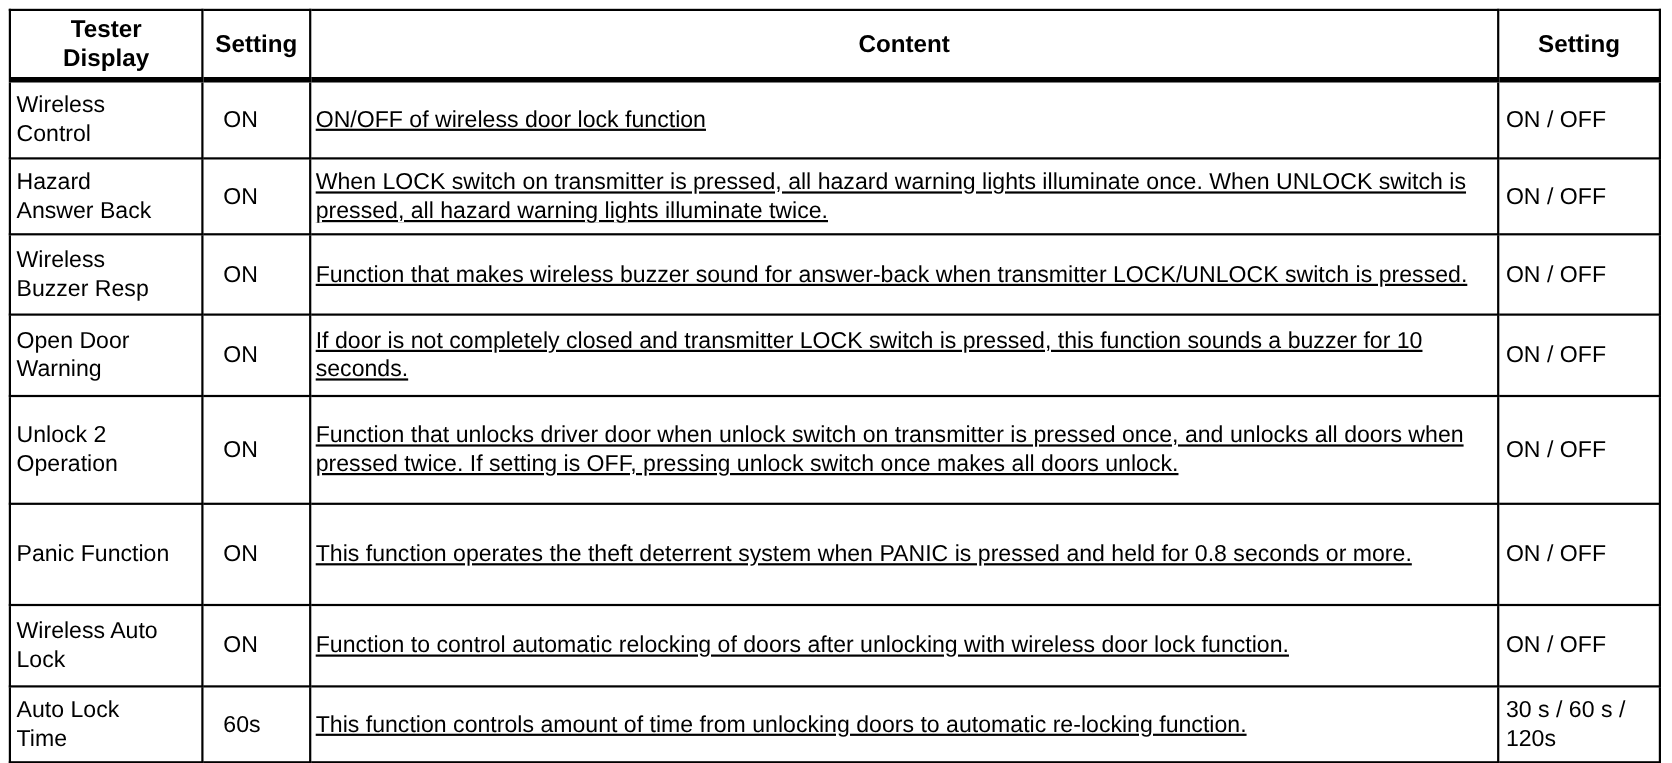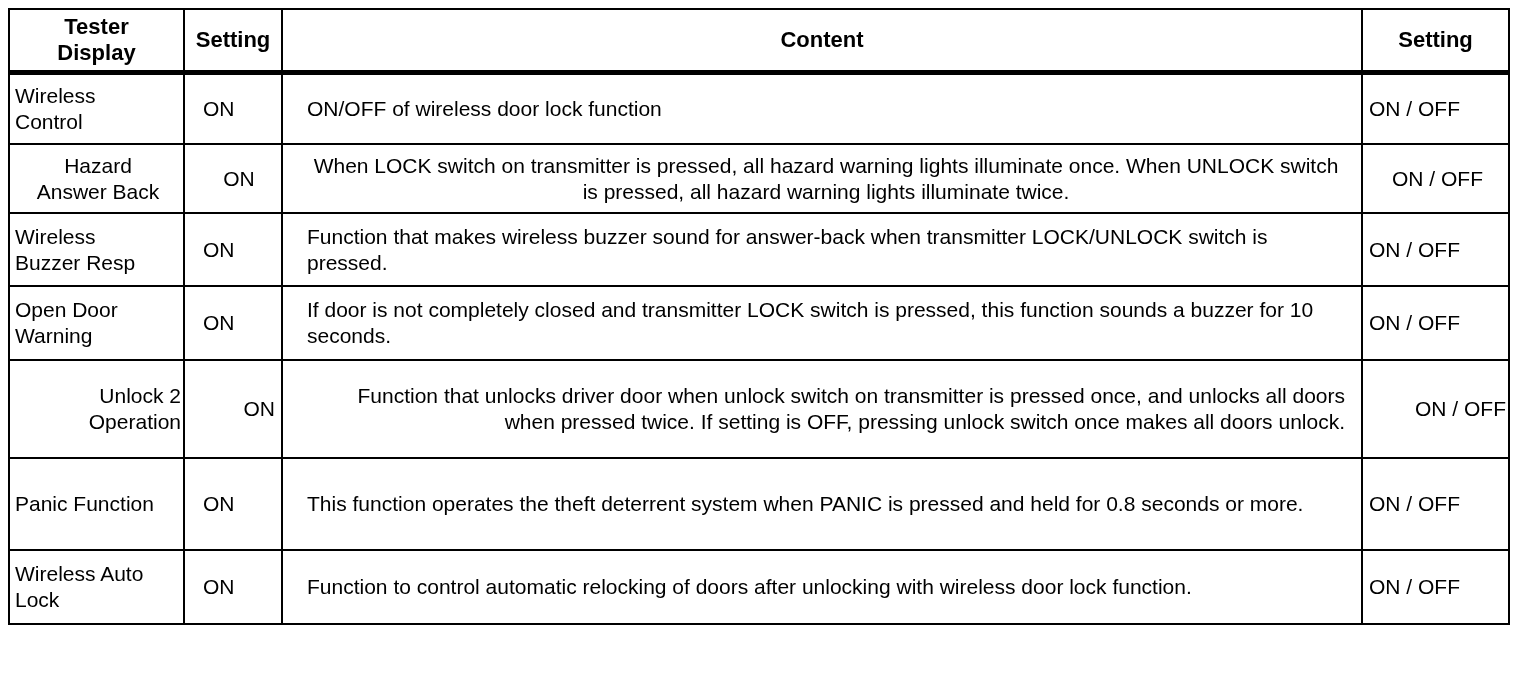--- a/index.html
+++ b/index.html
@@ -50,33 +50,34 @@
   }
   td.col-display {
     white-space: pre-line;
     padding-left: 5px;
     padding-right: 2px;
   }
   td.col-default {
     padding-left: 18px;
   }
   td.col-content {
-    padding-left: 24px;
+    padding-left: 4px;
     padding-right: 16px;
+    text-decoration: underline;
   }
   td.col-setting {
     padding-left: 6px;
     padding-right: 2px;
   }
 
   tbody tr:nth-child(1) { height: 72px; }
-  tbody tr:nth-child(2) { height: 69px; text-align: center; }
+  tbody tr:nth-child(2) { height: 69px; }
   tbody tr:nth-child(3) { height: 73px; }
   tbody tr:nth-child(4) { height: 74px; }
-  tbody tr:nth-child(5) { height: 98px; text-align: right; }
+  tbody tr:nth-child(5) { height: 98px; }
   tbody tr:nth-child(6) { height: 92px; }
   tbody tr:nth-child(7) { height: 74px; }
   tbody tr:nth-child(8) { height: 69px; }
 </style>
 </head>
 <body>
 
 <div class="table-wrap">
   <table class="spec-table">
     <colgroup>
@@ -136,15 +137,22 @@
           <td class="col-content">This function operates the theft deterrent system when PANIC is pressed and held for 0.8 seconds or more.</td>
           <td class="col-setting">ON / OFF</td>
         </tr>
         <tr>
           <td class="col-display">Wireless Auto
 Lock</td>
           <td class="col-default">ON</td>
           <td class="col-content">Function to control automatic relocking of doors after unlocking with wireless door lock function.</td>
           <td class="col-setting">ON / OFF</td>
         </tr>
+        <tr>
+          <td class="col-display">Auto Lock
+Time</td>
+          <td class="col-default">60s</td>
+          <td class="col-content">This function controls amount of time from unlocking doors to automatic re-locking function.</td>
+          <td class="col-setting">30 s / 60 s / 120s</td>
+        </tr>
       </tbody>
   </table>
 </div>
 
 </body></html>

